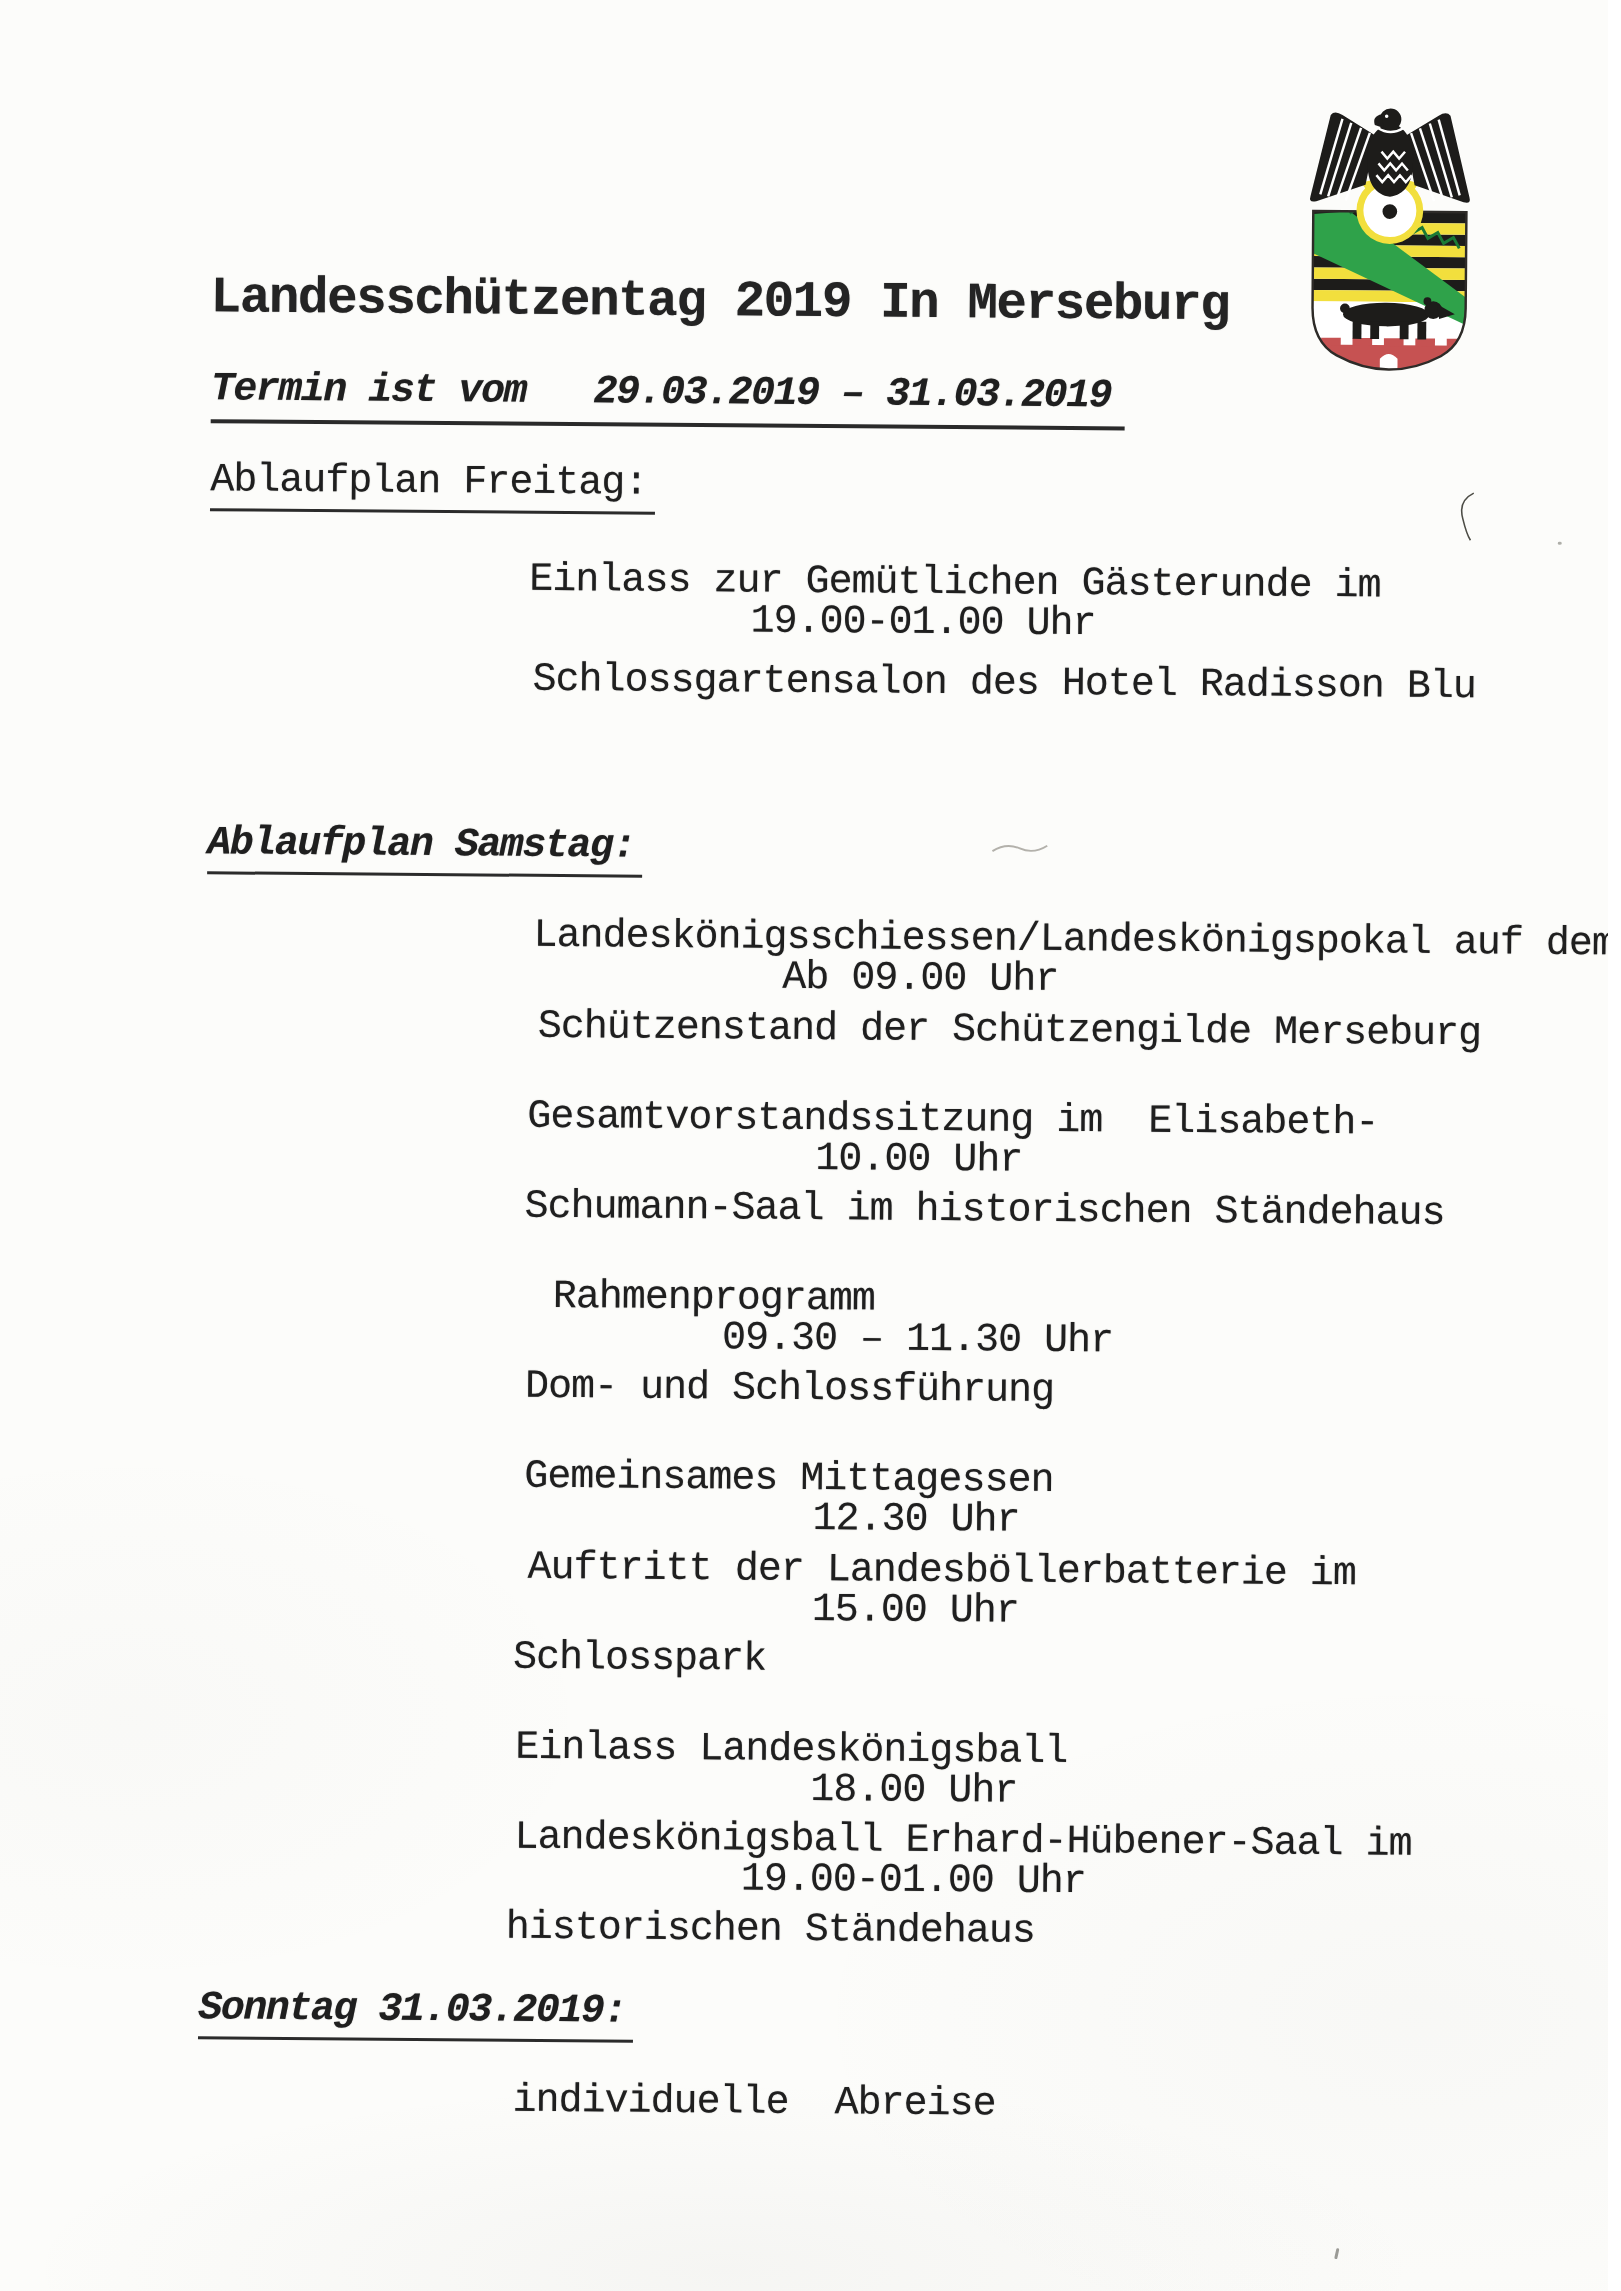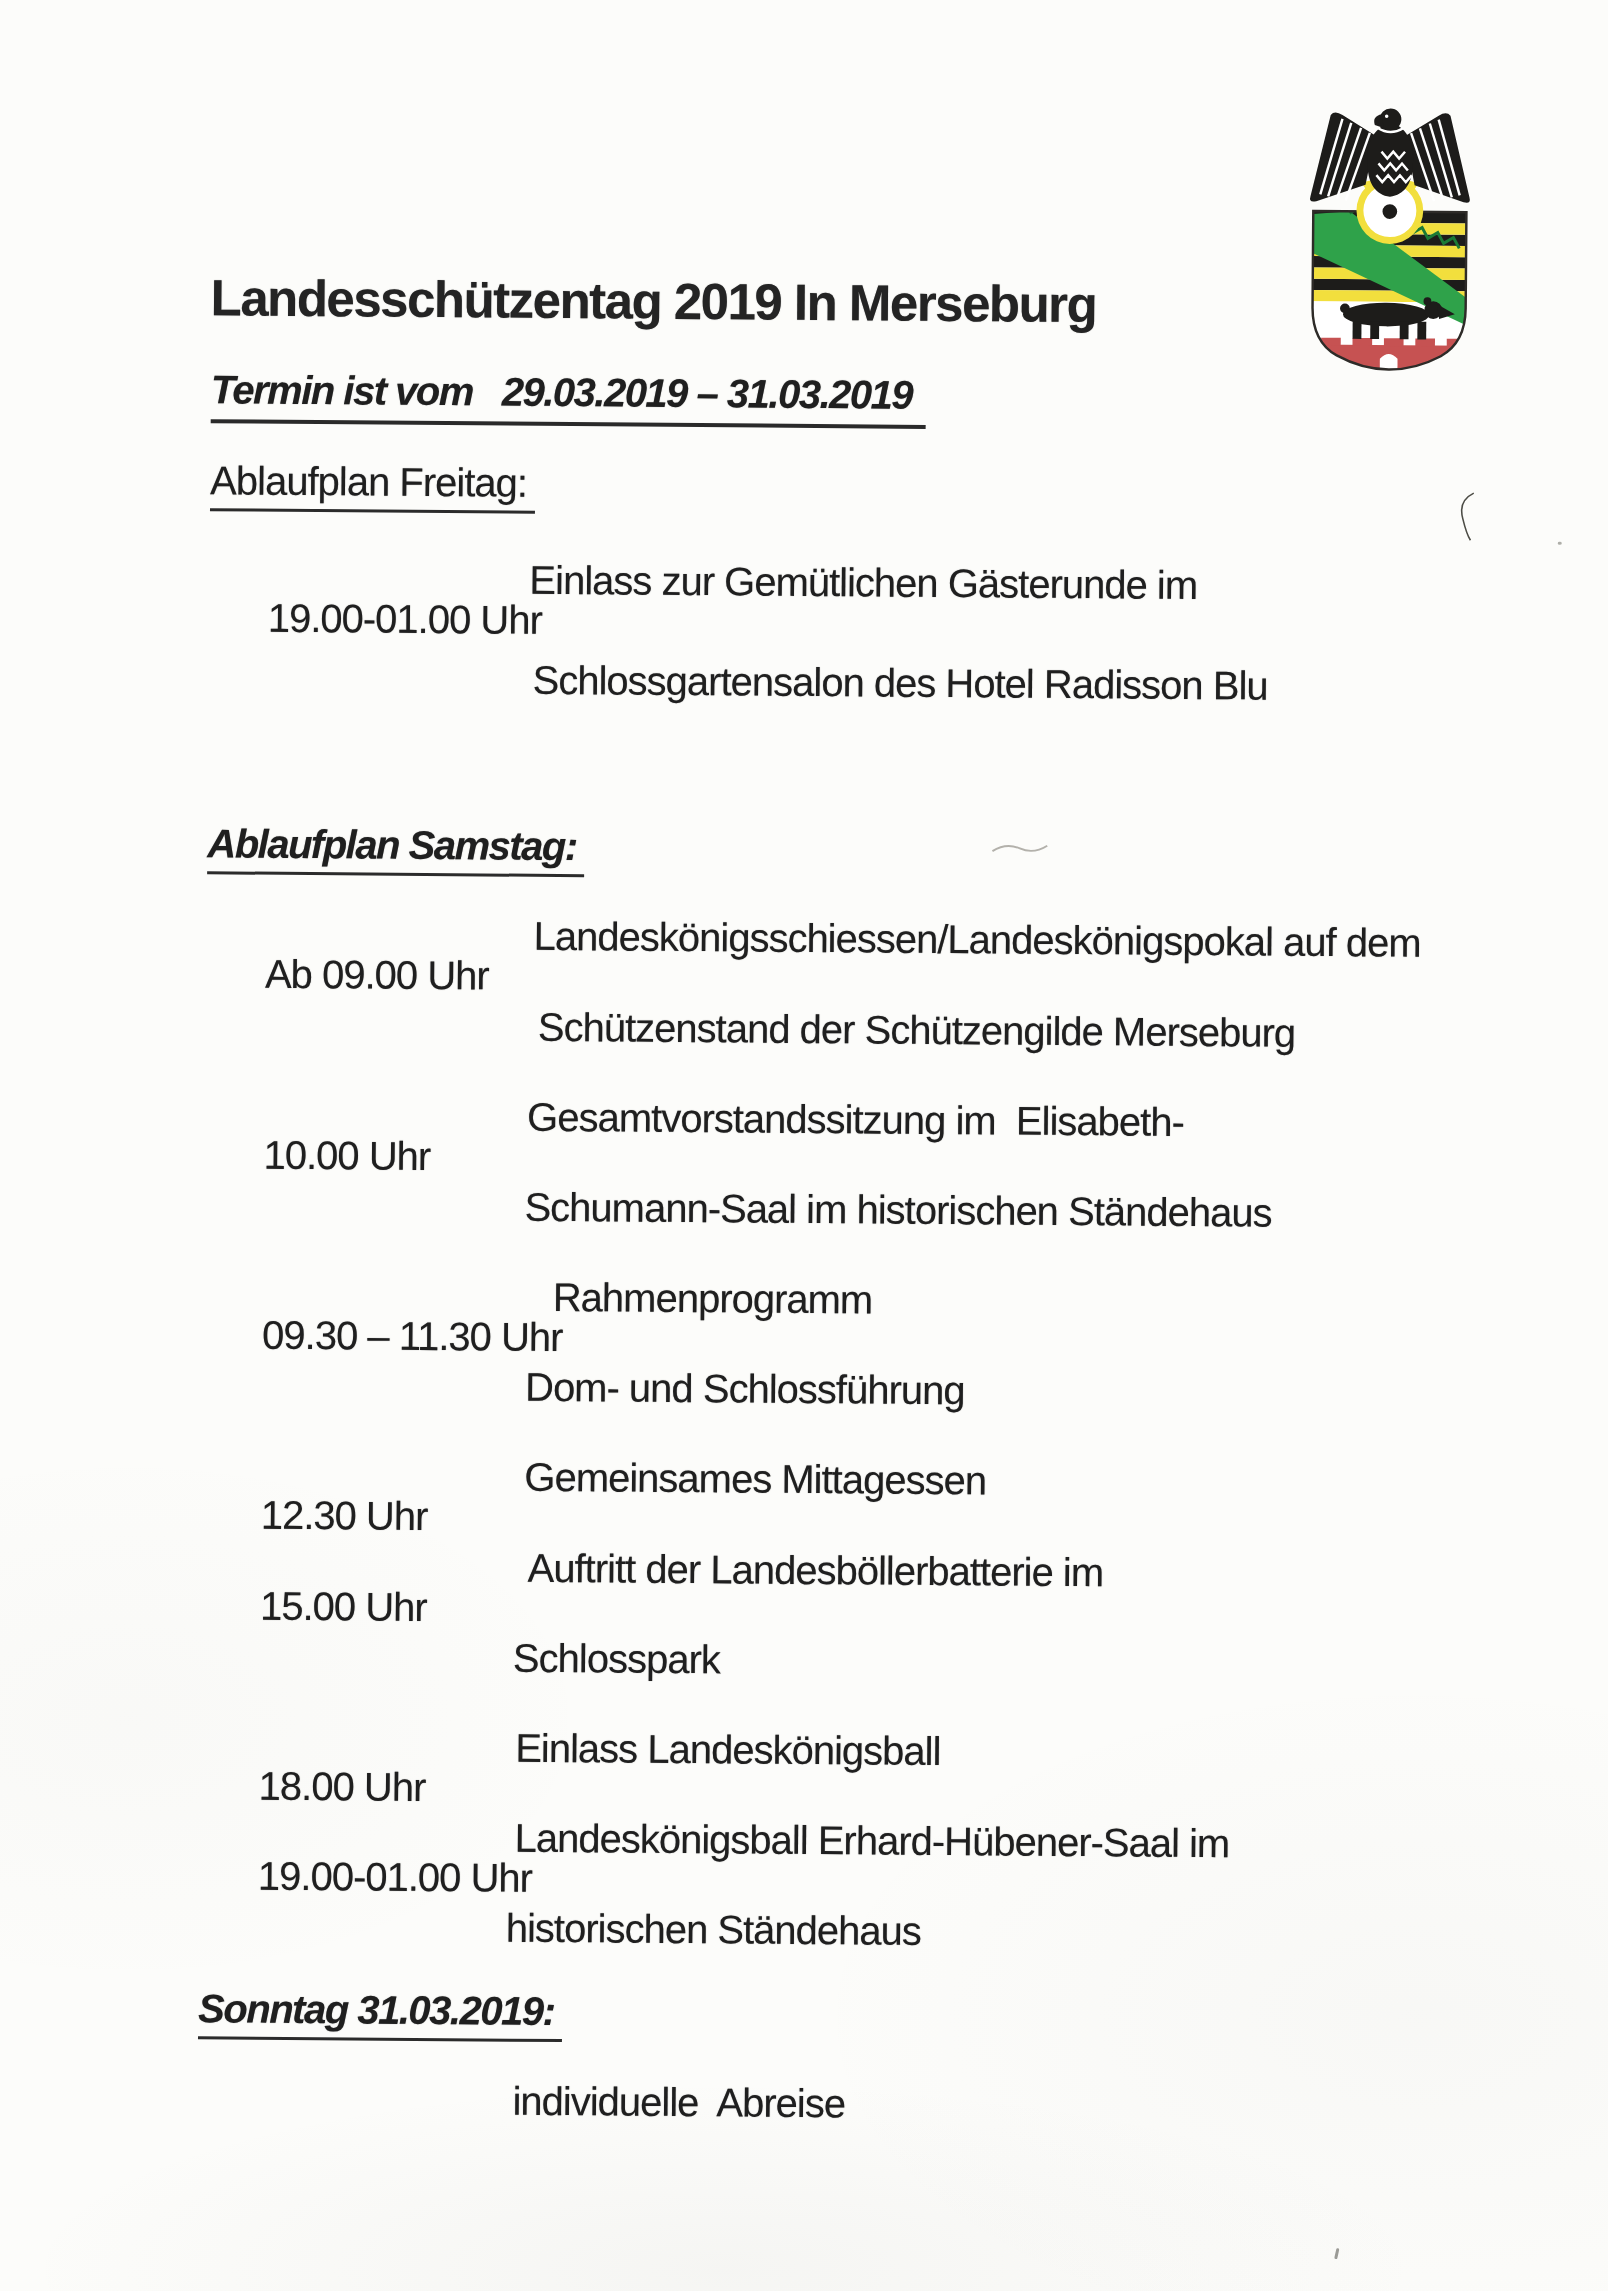--- a/index.html
+++ b/index.html
@@ -5,22 +5,23 @@
   html,body{margin:0;padding:0;background:#ffffff;}
   .page{
     position:relative;
     width:1608px;height:2292px;
     overflow:hidden;
     background-color:#fcfcfa;
     background-image:
       radial-gradient(1176px 314px at 45% 99%, rgba(120,120,112,0.05), transparent 60%),
       radial-gradient(882px 490px at 88% 88%, rgba(120,120,112,0.03), transparent 70%),
       radial-gradient(686px 392px at 8% 75%, rgba(120,120,112,0.025), transparent 70%);
-    font-family:Liberation Sans, sans-serif;
+    font-family:Liberation Mono, monospace;
     color:#1f1f1f;
+    text-align:center;
   }
   .content{
     position:absolute;inset:0;
     transform:rotate(0.45deg);
     transform-origin:811px 1146px;
   }
   .line{
     position:absolute;
     white-space:pre;
     font-size:40px;

